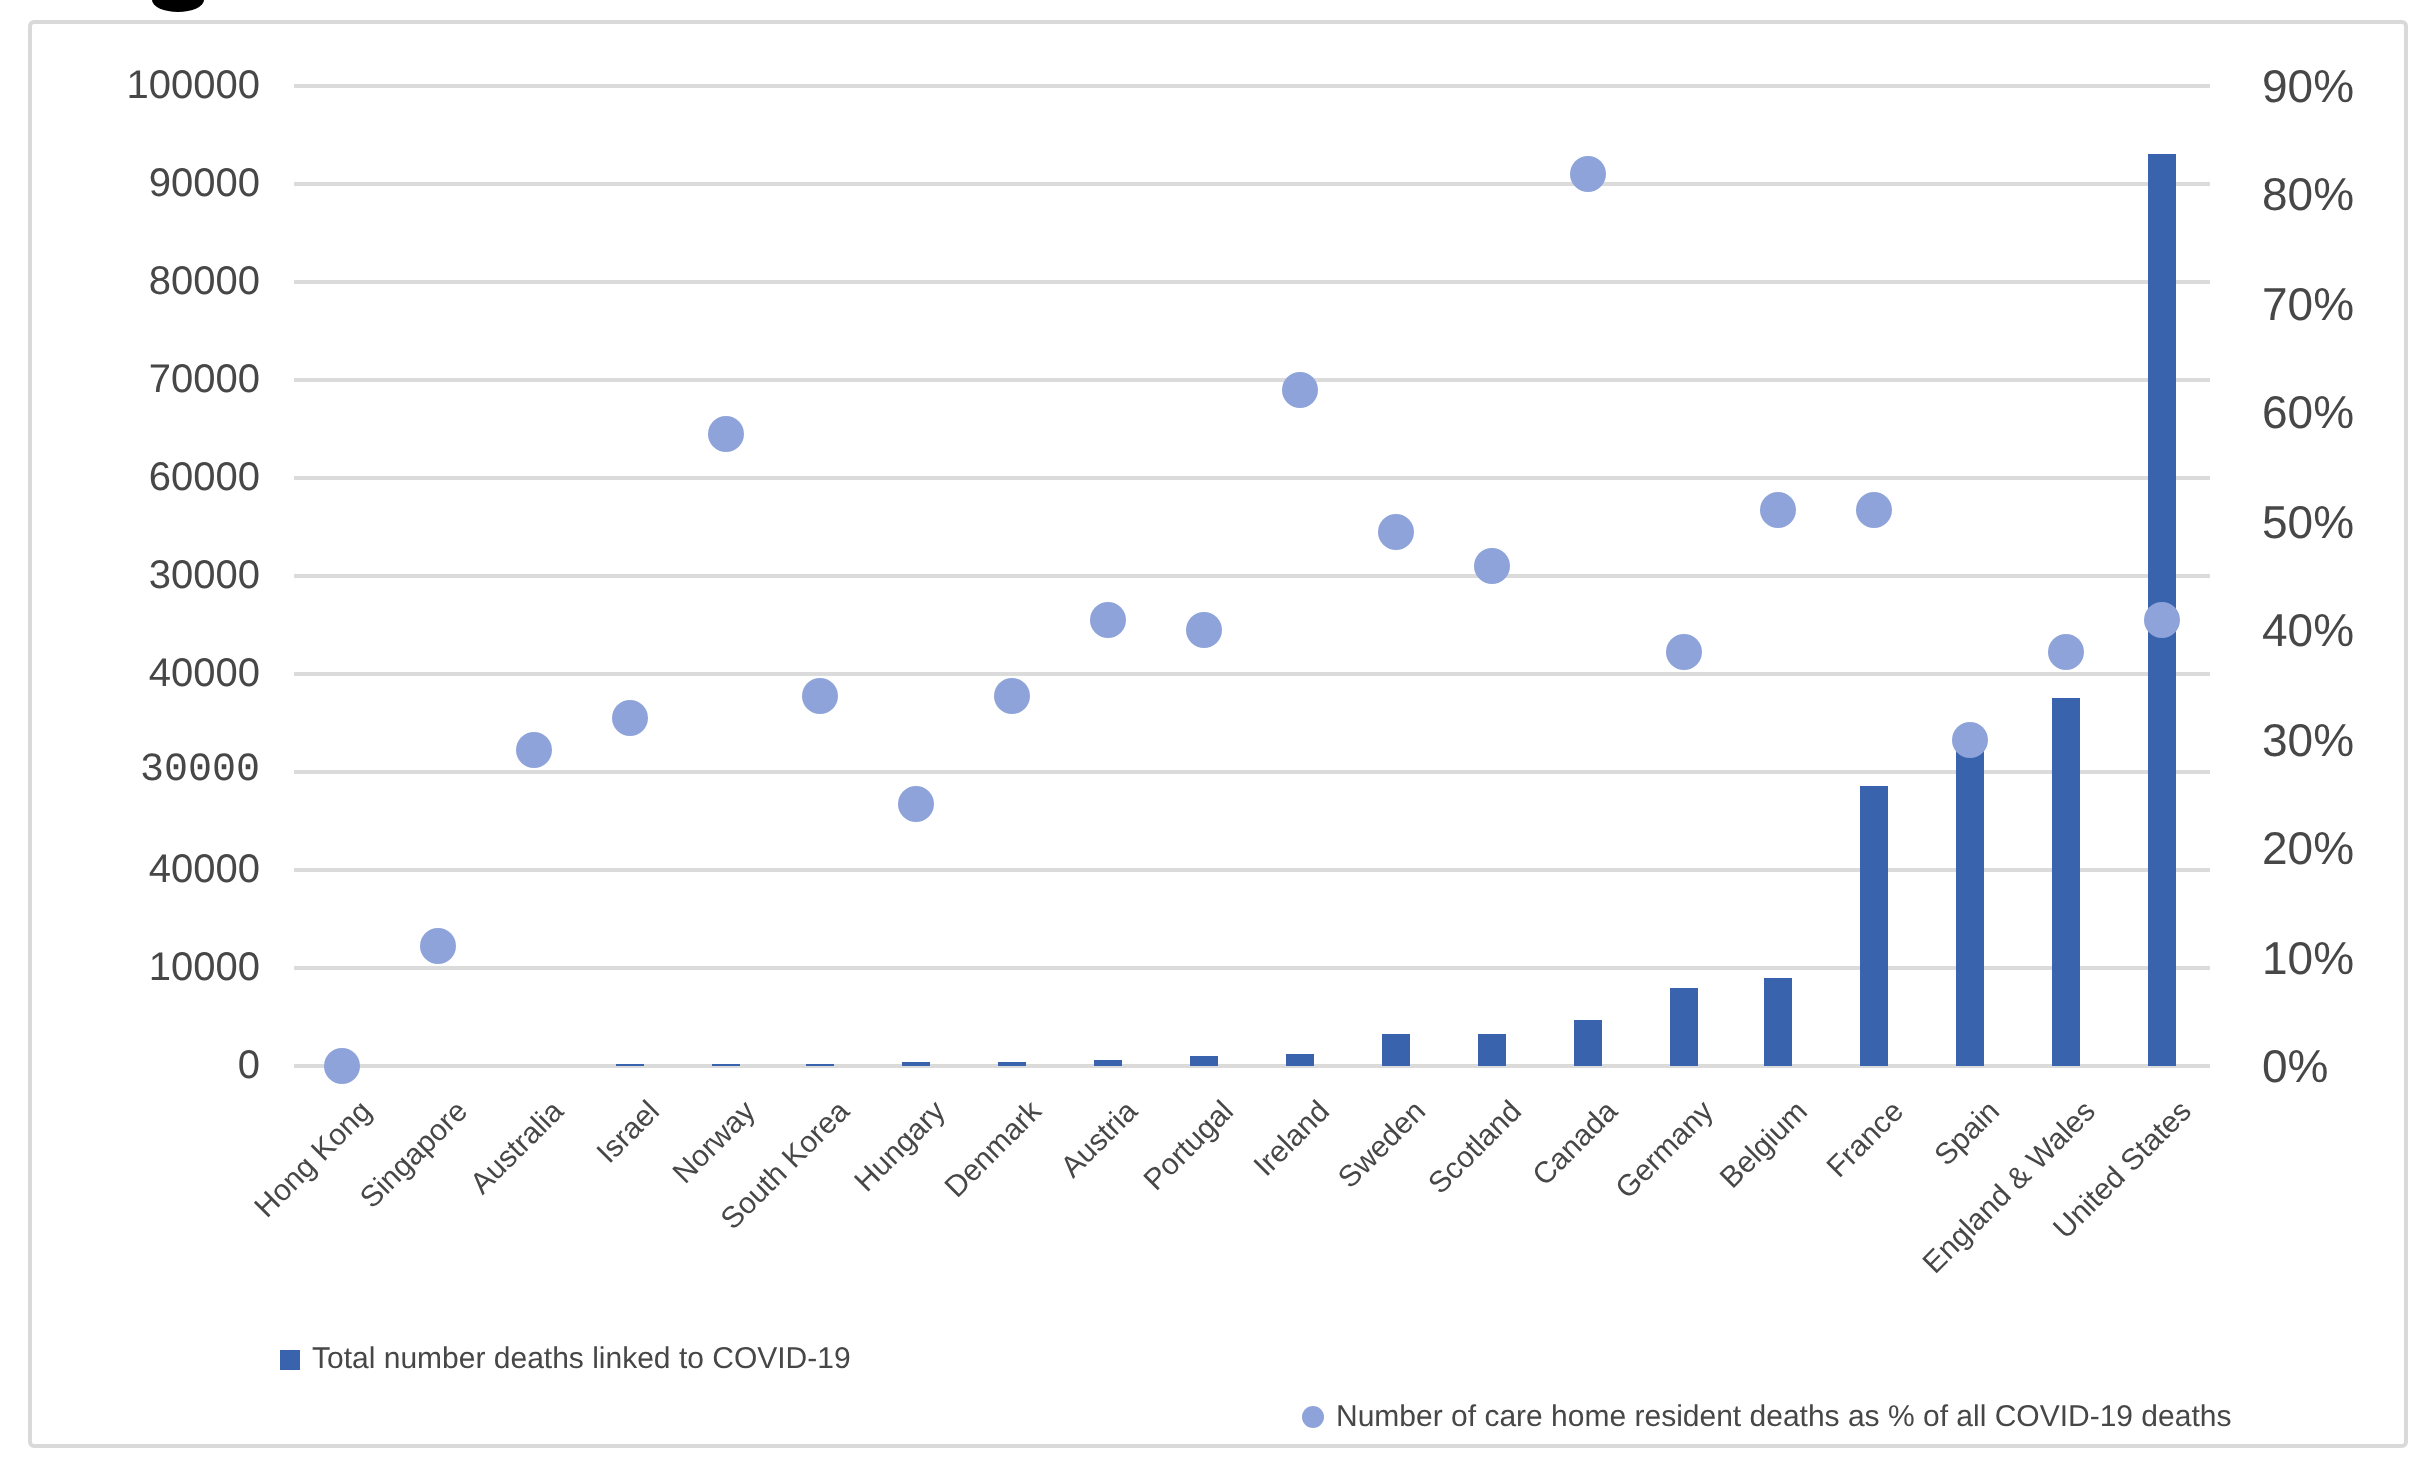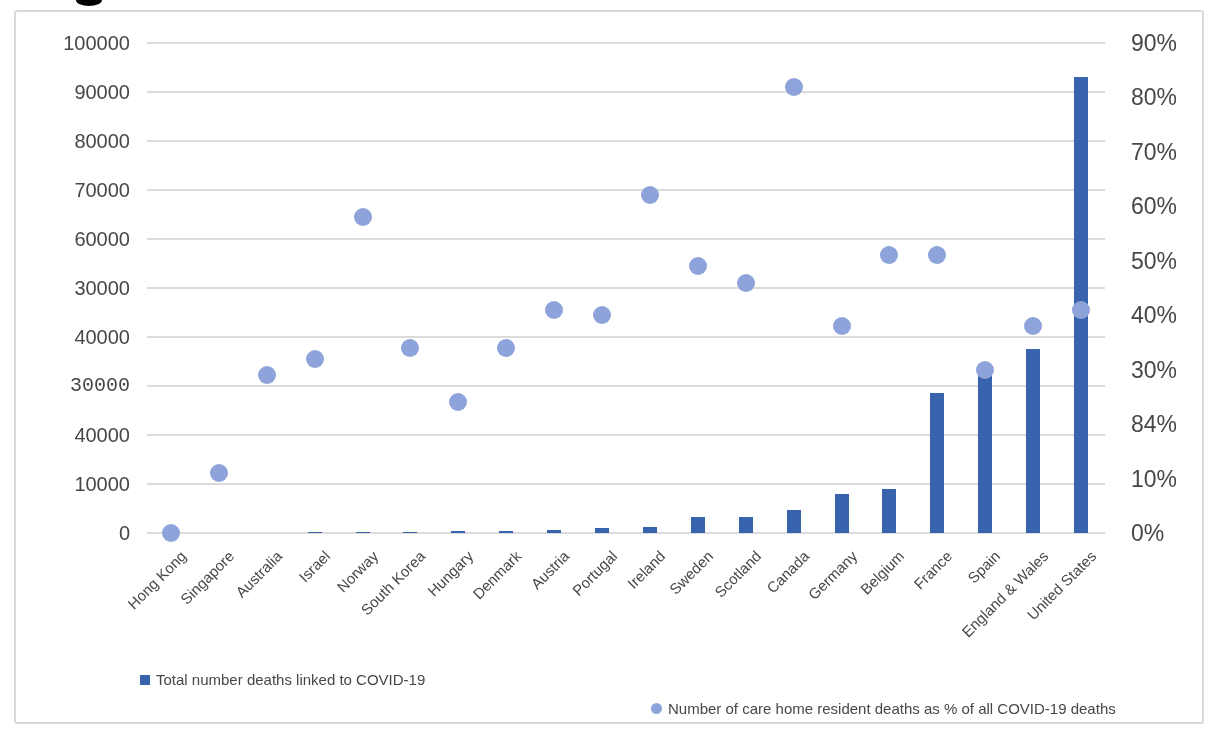--- a/index.html
+++ b/index.html
@@ -45,21 +45,21 @@
     <div class="ytick-l" style="top: 522px;">0</div>
   </div>
 <div id="y-right">
     <div class="ytick-r" style="top: 32px;">90%</div>
     <div class="ytick-r" style="top: 86.4444px;">80%</div>
     <div class="ytick-r" style="top: 140.889px;">70%</div>
     <div class="ytick-r" style="top: 195.333px;">60%</div>
     <div class="ytick-r" style="top: 249.778px;">50%</div>
     <div class="ytick-r" style="top: 304.222px;">40%</div>
     <div class="ytick-r" style="top: 358.667px;">30%</div>
-    <div class="ytick-r" style="top: 413.111px;">84%</div>
+    <div class="ytick-r" style="top: 413.111px;">20%</div>
     <div class="ytick-r" style="top: 467.556px;">10%</div>
     <div class="ytick-r" style="top: 522px;">0%</div>
   </div>
 <div class="plot" id="plot">
     <div class="gridline" style="top: -1px; background: rgb(219, 219, 219);"></div>
     <div class="gridline" style="top: 48px; background: rgb(219, 219, 219);"></div>
     <div class="gridline" style="top: 97px; background: rgb(219, 219, 219);"></div>
     <div class="gridline" style="top: 146px; background: rgb(219, 219, 219);"></div>
     <div class="gridline" style="top: 195px; background: rgb(219, 219, 219);"></div>
     <div class="gridline" style="top: 244px; background: rgb(219, 219, 219);"></div>

